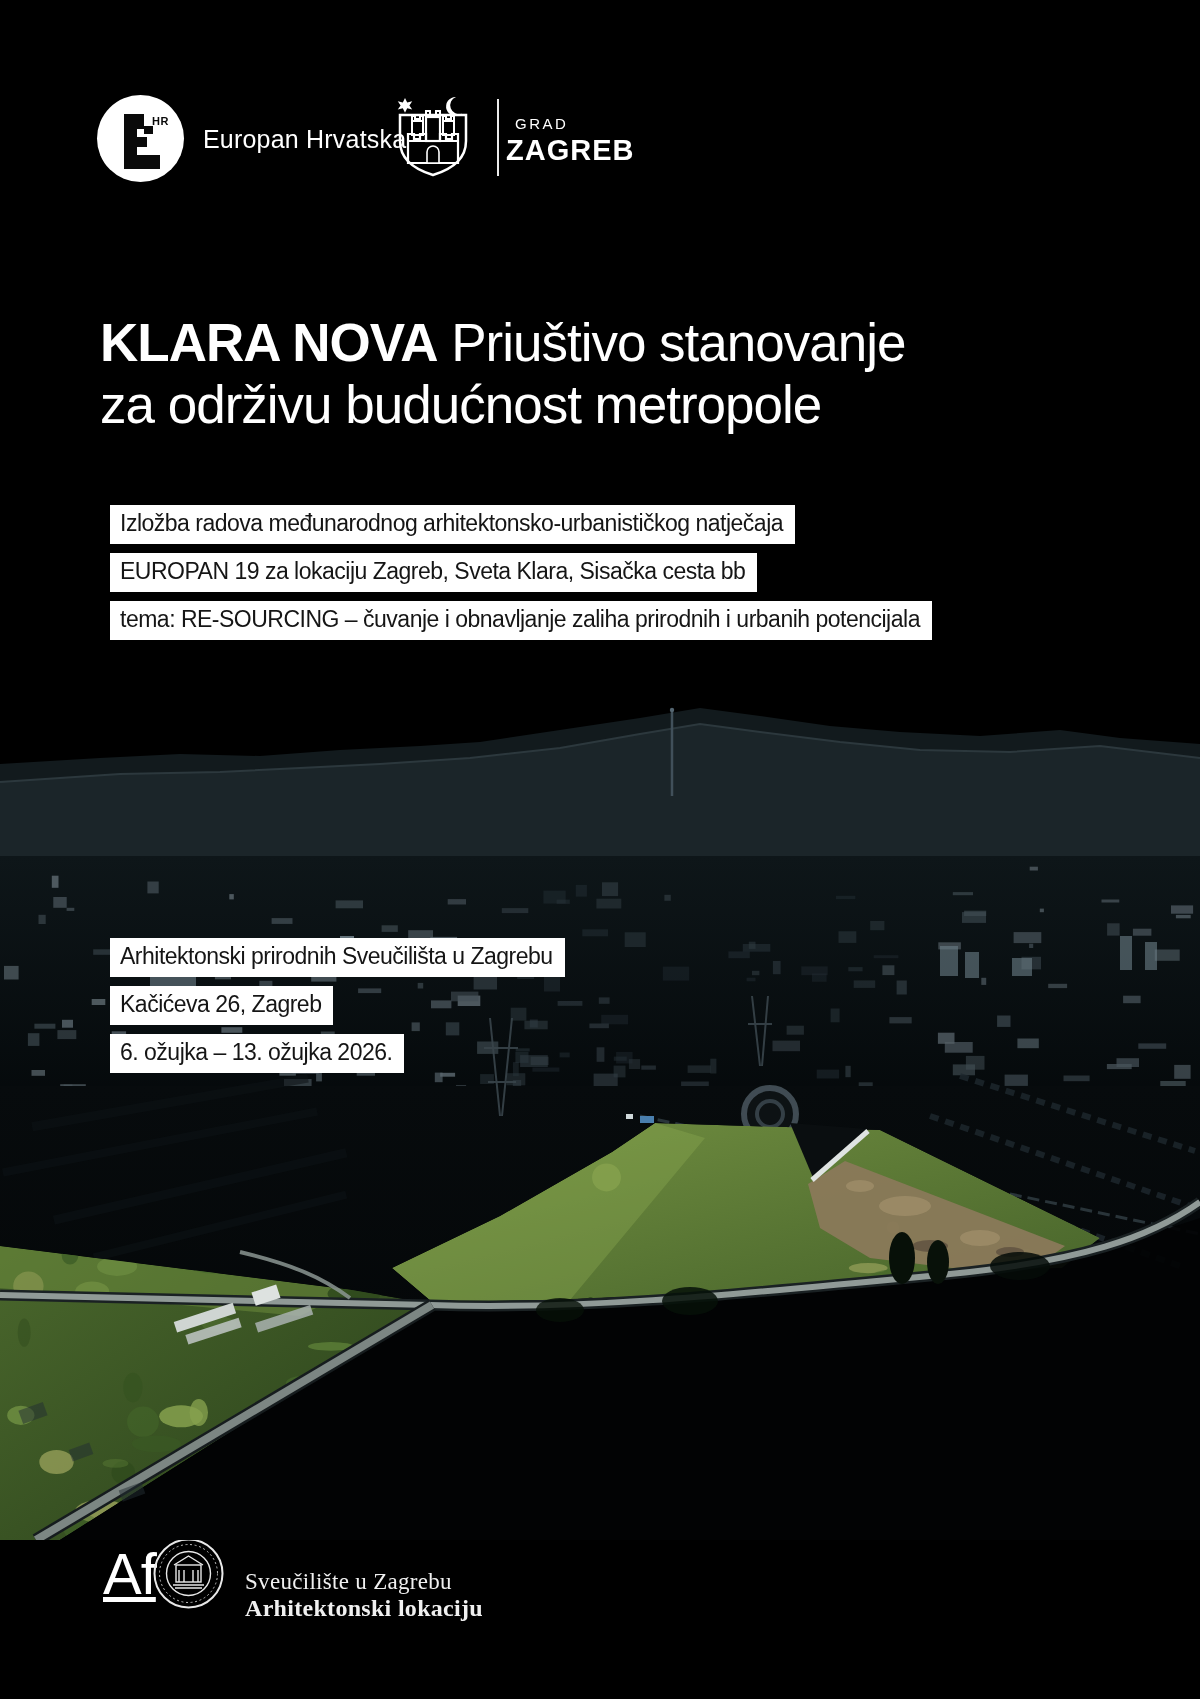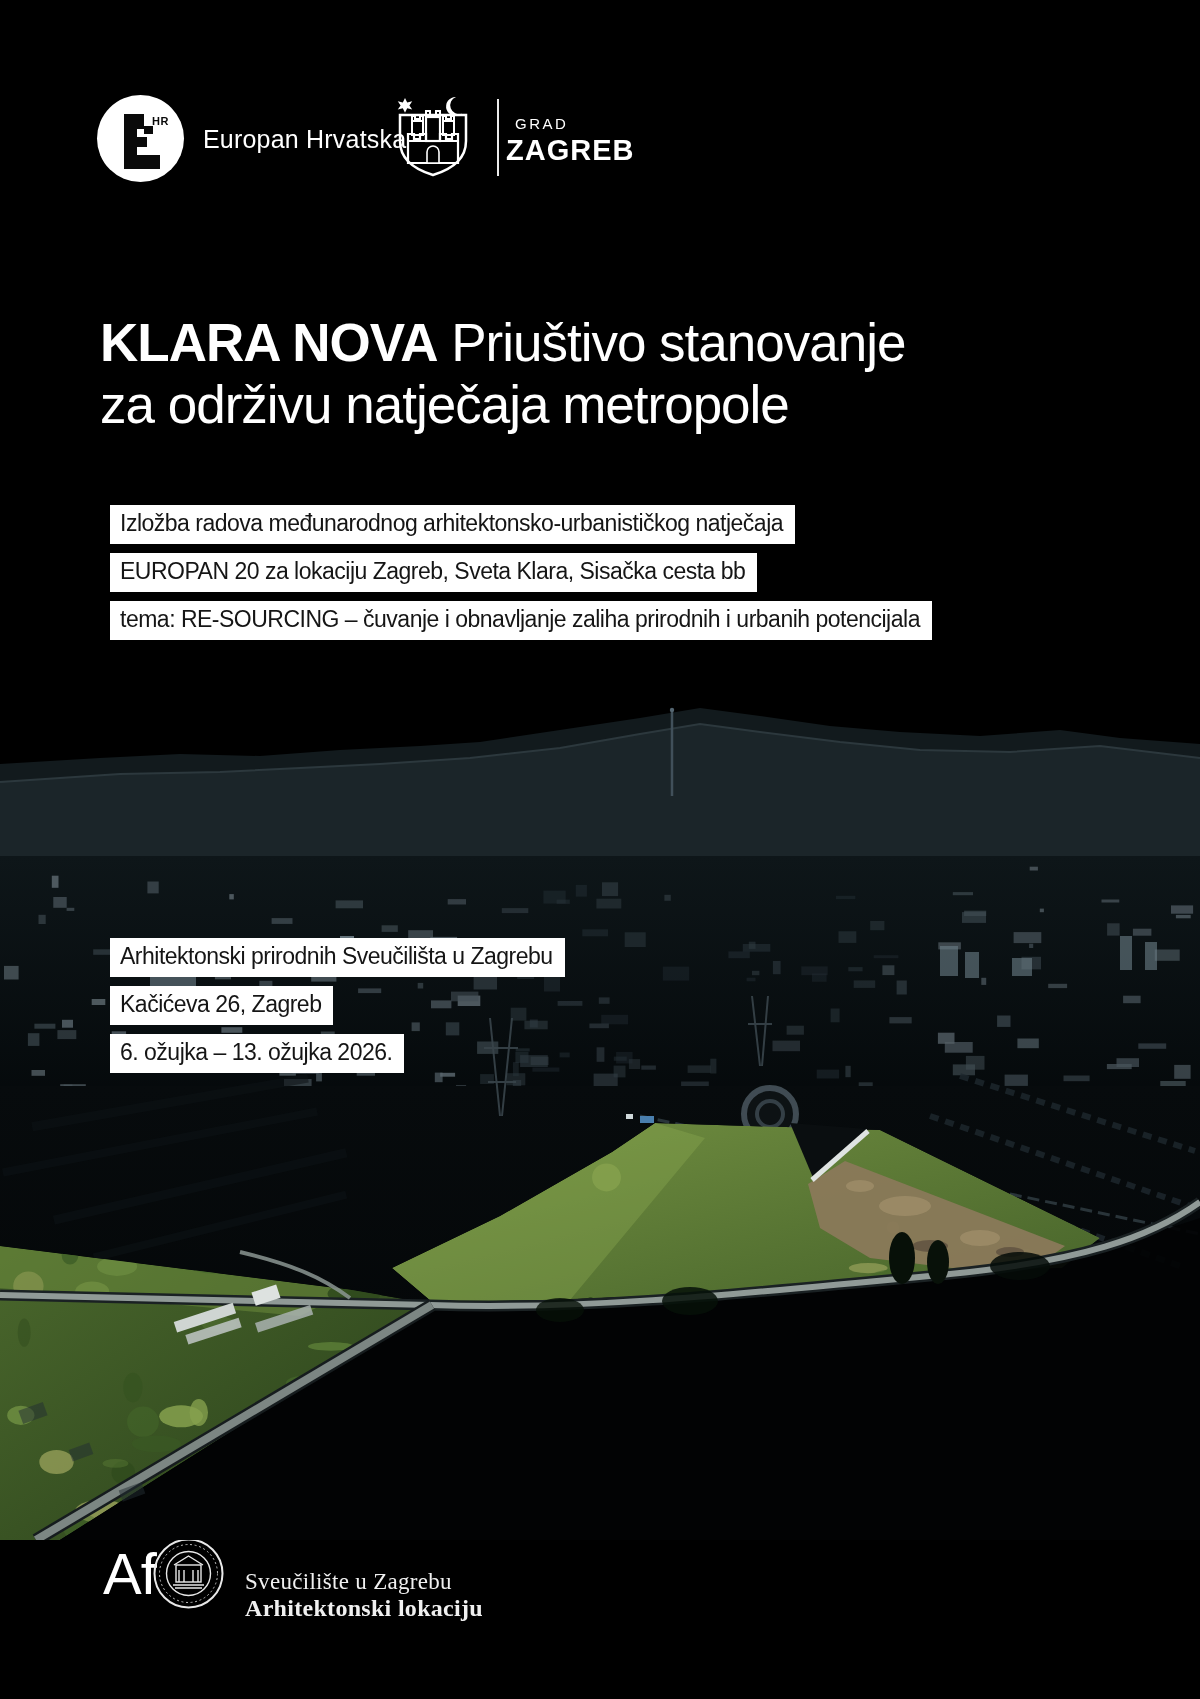--- a/index.html
+++ b/index.html
@@ -40,21 +40,21 @@
   .venue-bars{top:938px;z-index:5;}
   .bar{
     display:table;background:#fff;color:#151515;font-size:23px;line-height:29px;
     padding:4px 12px 6px 10px;margin-bottom:9px;letter-spacing:-.5px;white-space:nowrap;margin-left:15px;
   }
   
   .photo{position:absolute;left:0;top:646px;width:1200px;height:894px;z-index:1;}
   
   .af-mark{
     position:absolute;left:103px;top:1544px;color:#fff;font-size:58px;line-height:60px;
-    font-weight:400;letter-spacing:-1px;
+    font-weight:400;letter-spacing:-1px;text-decoration:underline;
   }
   .af-seal{position:absolute;left:152px;top:1537px;}
   .af-text{position:absolute;left:245px;top:1569px;color:#f0f0f0;font-family:"Liberation Serif",serif;}
   .af-univ{font-size:23px;line-height:26px;letter-spacing:.3px;}
   .af-fac{font-size:24px;line-height:27px;font-weight:700;letter-spacing:.3px;}
 </style>
 </head>
 <body>
 
 <div class="poster">
@@ -85,26 +85,26 @@
     <rect x="38" y="26" width="14" height="24" fill="none" stroke="#fff" stroke-width="2.2"></rect>
     <path fill="none" stroke="#fff" stroke-width="2" d="M38,26 v-6 h4 v4 h6 v-4 h4 v6"></path>
 
     <path fill="#000" stroke="#fff" stroke-width="1.6" d="M39,72 v-11 a6,6 0 0 1 12,0 v11 z"></path>
   </svg>
   <div class="zagreb-divider"></div>
   <span class="zagreb-grad">GRAD</span>
   <span class="zagreb-city">ZAGREB</span>
 
   <h1 class="title"><span><b>KLARA NOVA</b><span> Priuštivo stanovanje</span></span><br>
-    <span>za održivu natječaja metropole</span>
+    <span>za održivu budućnost metropole</span>
   </h1>
 
   <div class="bars info-bars">
     <div class="bar">Izložba radova međunarodnog arhitektonsko-urbanističkog natječaja</div>
-    <div class="bar">EUROPAN 20 za lokaciju Zagreb, Sveta Klara, Sisačka cesta bb</div>
+    <div class="bar">EUROPAN 19 za lokaciju Zagreb, Sveta Klara, Sisačka cesta bb</div>
     <div class="bar">tema: RE-SOURCING – čuvanje i obnavljanje zaliha prirodnih i urbanih potencijala</div>
   </div>
 
   <svg class="photo" viewBox="0 0 1200 894">
     <defs>
       <linearGradient id="cityGrad" x1="0" y1="0" x2="0" y2="1">
         <stop offset="0" stop-color="#0e1619"></stop>
           <stop offset="1" stop-color="#05090b"></stop>
       </linearGradient>
       <linearGradient id="subGrad" x1="0" y1="0" x2="0" y2="1">

